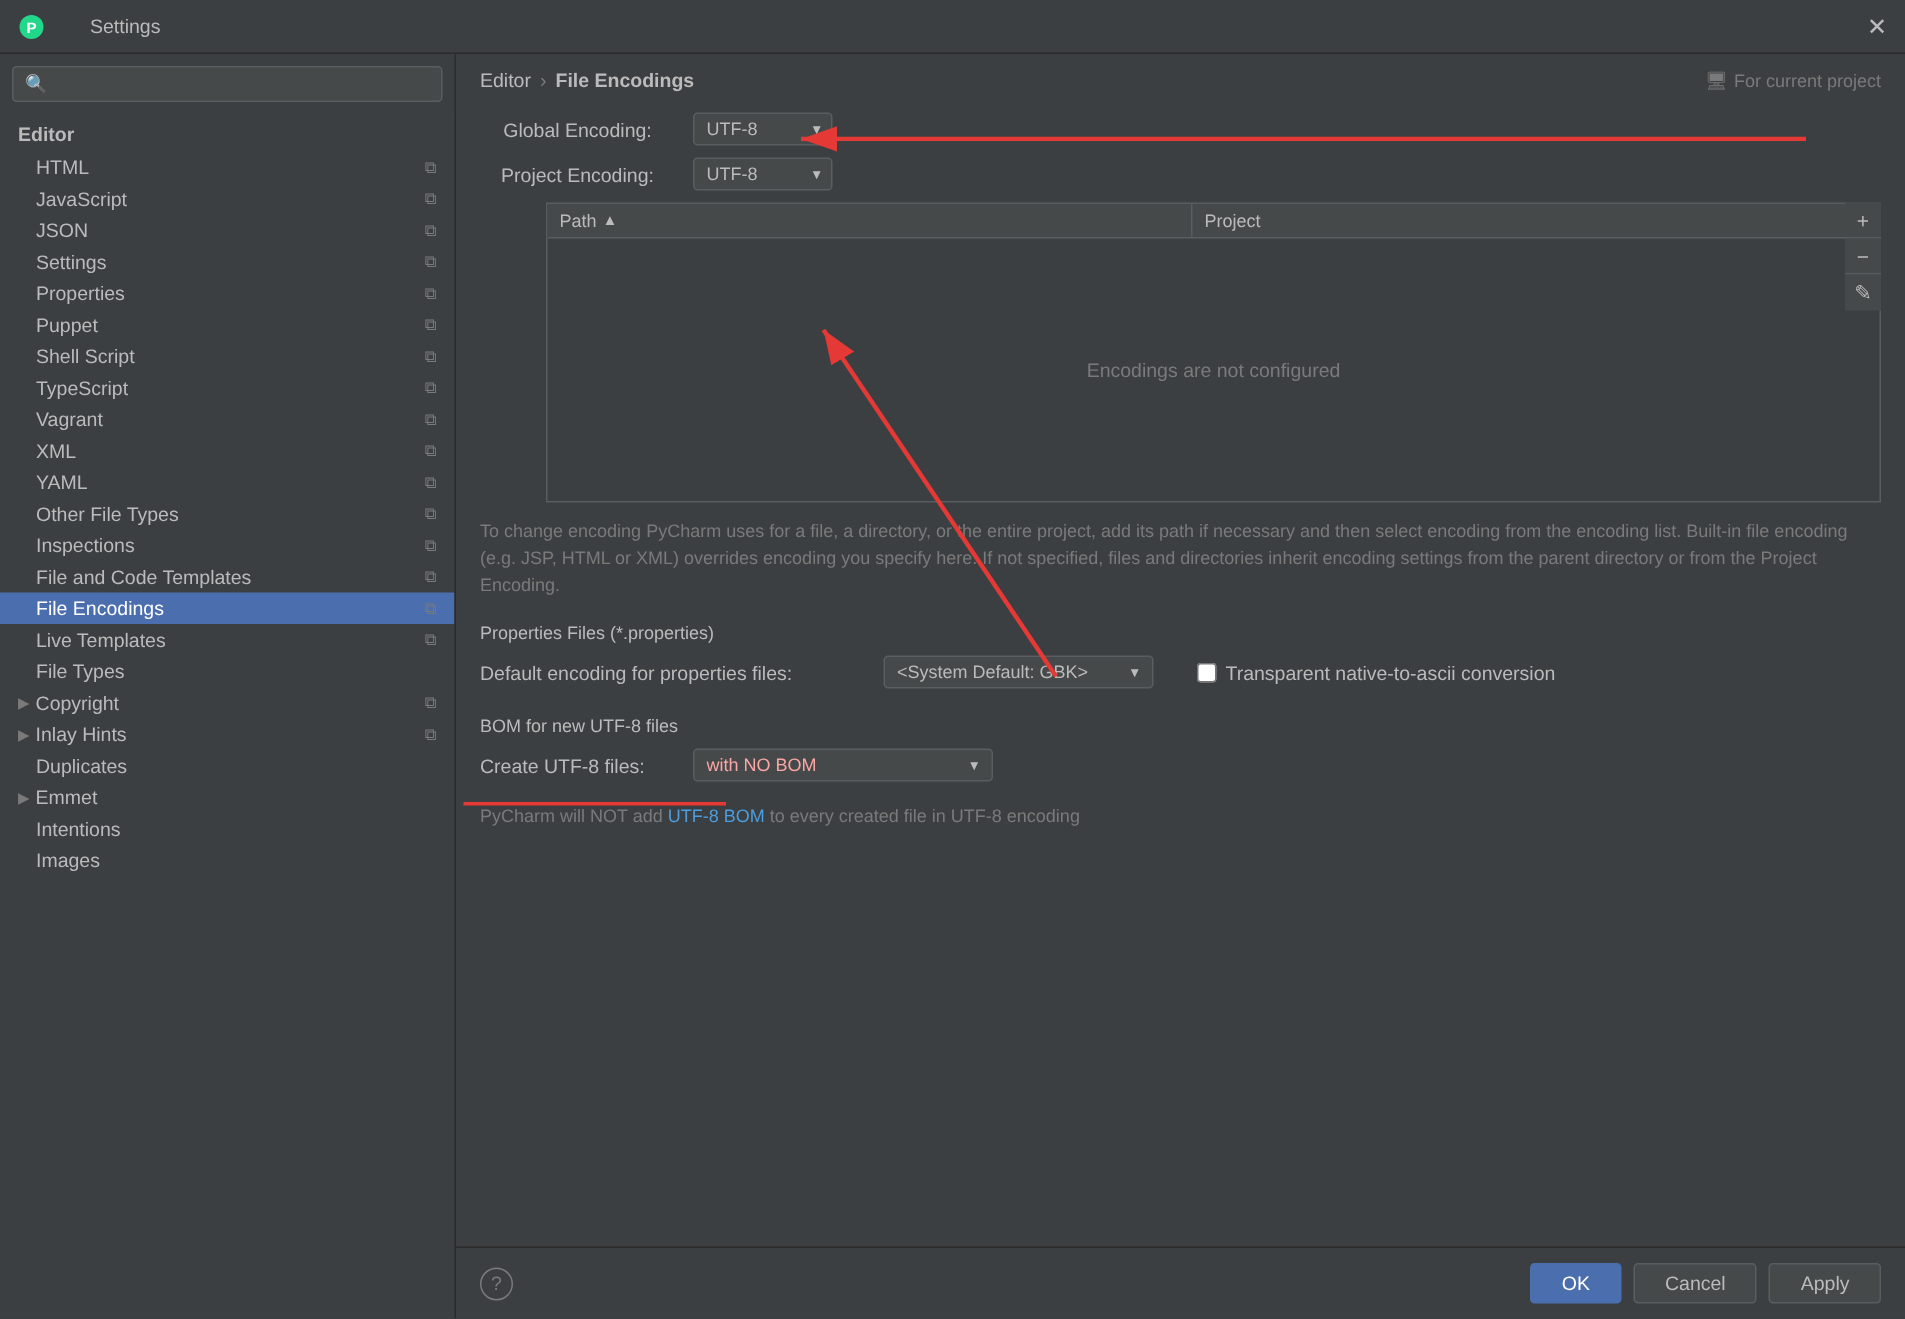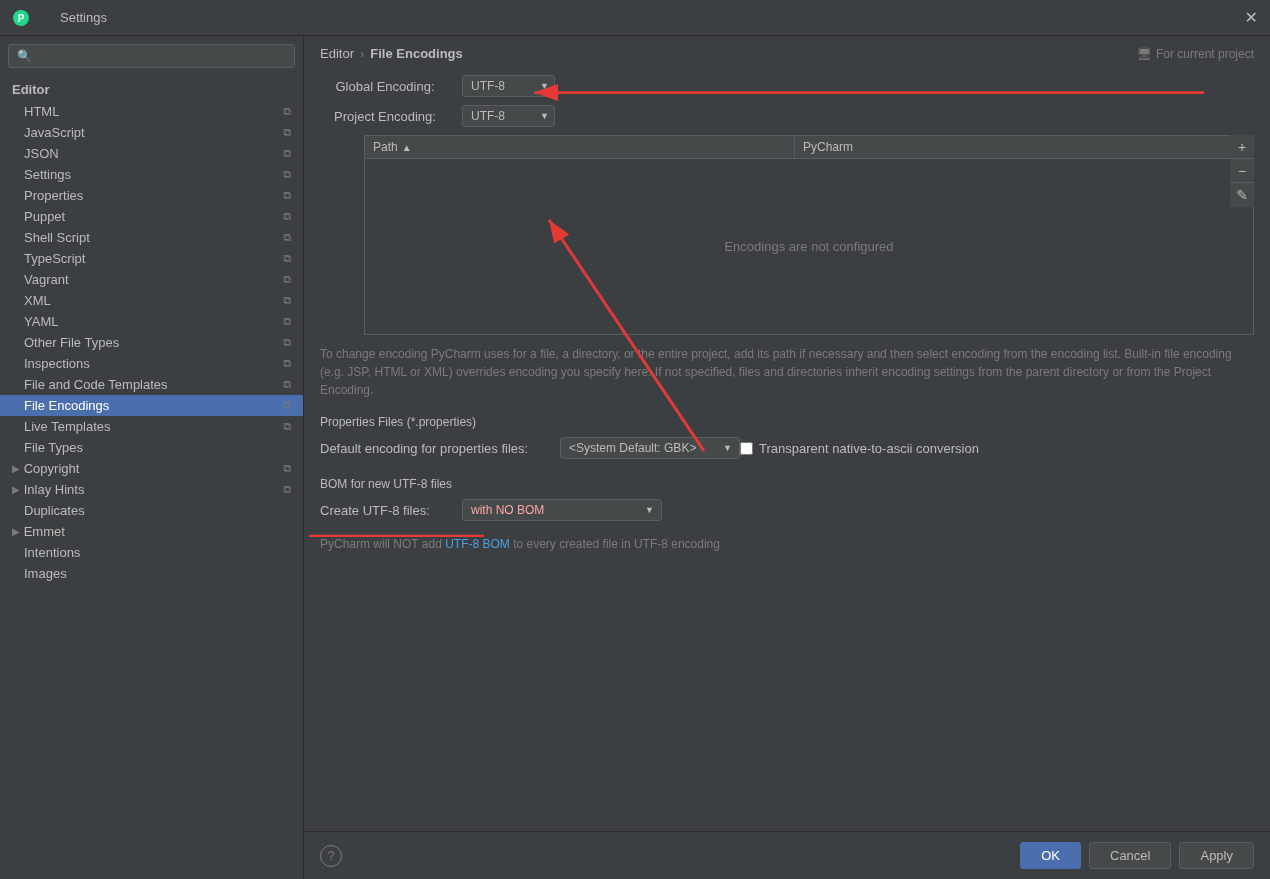--- a/index.html
+++ b/index.html
@@ -273,21 +273,21 @@
       flex-shrink: 0;
     }
     .properties-title {
       color: #bbb;
       font-size: 12px;
       margin-bottom: 8px;
     }
     .properties-row {
       display: flex;
       align-items: center;
-      gap: 0;
+      gap: 29px;
       margin-bottom: 6px;
     }
     .properties-label {
       color: #bbb;
       font-size: 13px;
       min-width: 240px;
     }
     .properties-select-wrapper {
       position: relative;
       display: inline-block;
@@ -620,21 +620,21 @@
       </div>
 
       <div style="position:relative; margin: 0 16px; height: 200px; padding-left: 44px;">
         <div class="table-container" style="position:static; margin:0; height:100%;">
           <div class="table-header">
             <div class="table-header-cell">
               <span>Path</span>
               <span class="sort-arrow">▲</span>
             </div>
             <div class="table-header-cell">
-              <span>PyCharm</span>
+              <span>Project</span>
             </div>
           </div>
           <div class="table-body">
             <span>Encodings are not configured</span>
           </div>
         </div>
 
         <div style="position:absolute; right:0; top:0; display:flex; flex-direction:column;">
           <button class="table-action-btn">+</button>
           <button class="table-action-btn">−</button>

